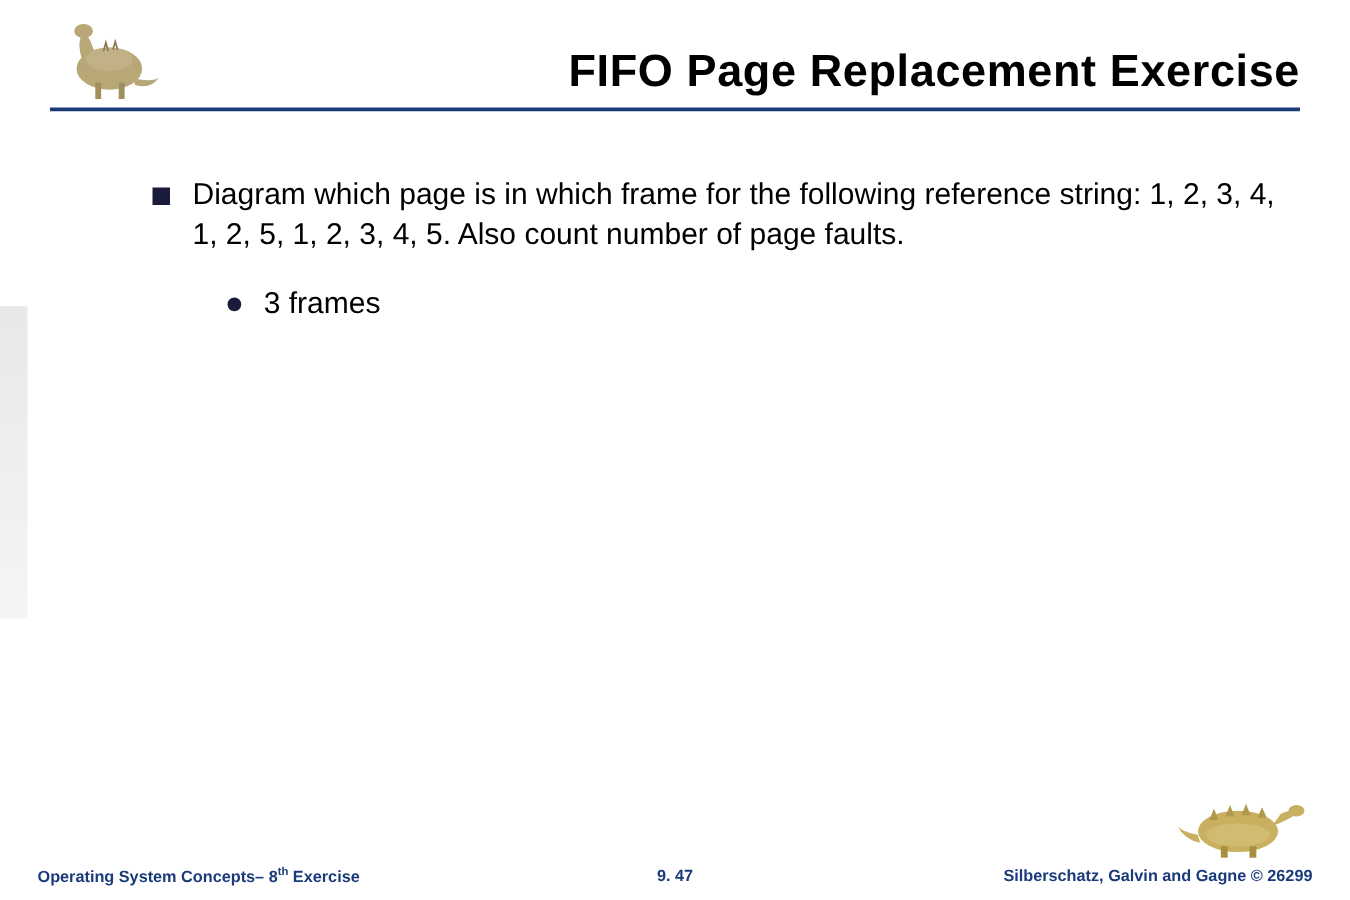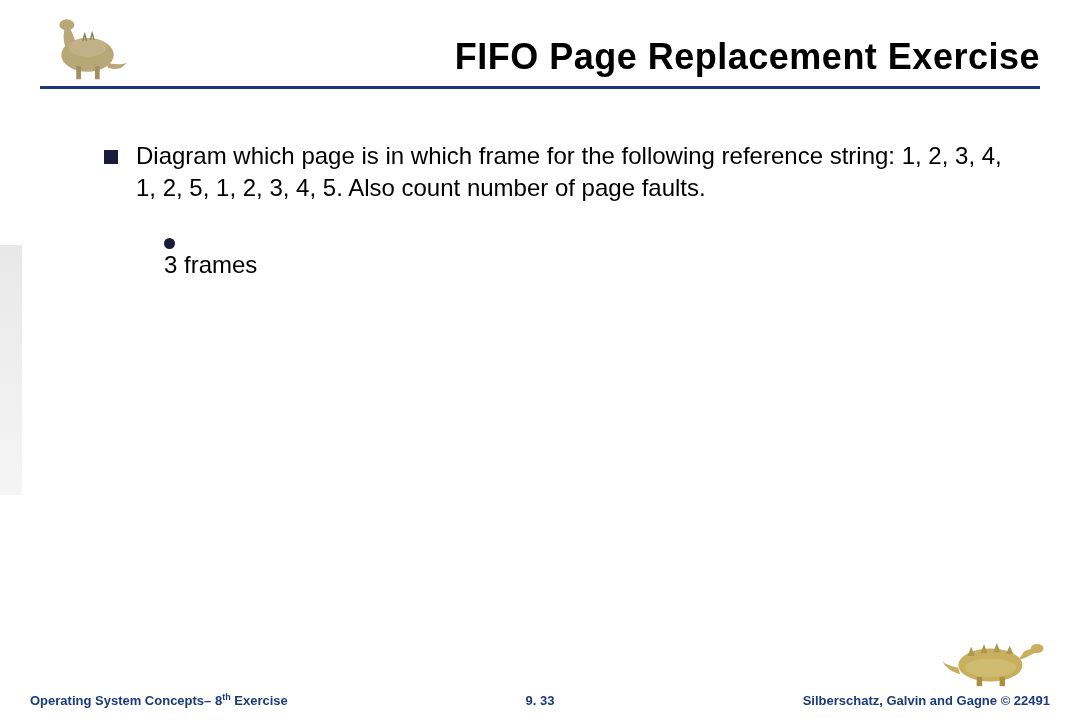--- a/index.html
+++ b/index.html
@@ -42,21 +42,21 @@
   }
   .title-underline {
     border-bottom: 3px solid #1a3a7a;
     margin-top: 8px;
     margin-left: 0;
     margin-right: 0;
   }
   .content {
     position: absolute;
     top: 140px;
-    left: 104px;
+    left: 122px;
     right: 60px;
   }
   .bullet-main {
     display: flex;
     align-items: flex-start;
     margin-bottom: 22px;
     font-size: 24px;
     line-height: 1.35;
     color: #000;
   }
@@ -71,21 +71,20 @@
   .sub-list {
     margin-left: 60px;
   }
   .bullet-sub {
     display: flex;
     align-items: flex-start;
     margin-bottom: 16px;
     font-size: 24px;
     line-height: 1.35;
     color: #000;
-    flex-direction: column;
   }
   .round-bullet {
     width: 11px;
     height: 11px;
     min-width: 11px;
     border-radius: 50%;
     background: #1a1a3a;
     margin-top: 11px;
     margin-right: 18px;
   }
@@ -159,15 +158,15 @@
   <rect x="40" y="48" width="6" height="10" fill="#a89040"></rect>
   <rect x="65" y="48" width="6" height="10" fill="#a89040"></rect>
   <path d="M 30 25 L 34 15 L 38 25 M 44 22 L 48 12 L 52 22 M 58 21 L 62 11 L 66 21 M 72 23 L 76 14 L 80 23" fill="#b09850"></path>
   <ellipse cx="55" cy="38" rx="28" ry="10" fill="#d8c880" opacity="0.5"></ellipse>
 </svg>
 
 <div class="footer">
   <div class="footer-left">
     <span>Operating System Concepts– </span><span>8</span><sup>th</sup><span> Exercise</span>
   </div>
-  <div class="footer-center">9. 33</div>
-  <div class="footer-right">Silberschatz, Galvin and Gagne © 22491</div>
+  <div class="footer-center">9. 47</div>
+  <div class="footer-right">Silberschatz, Galvin and Gagne © 26299</div>
 </div>
 
 </body></html>

